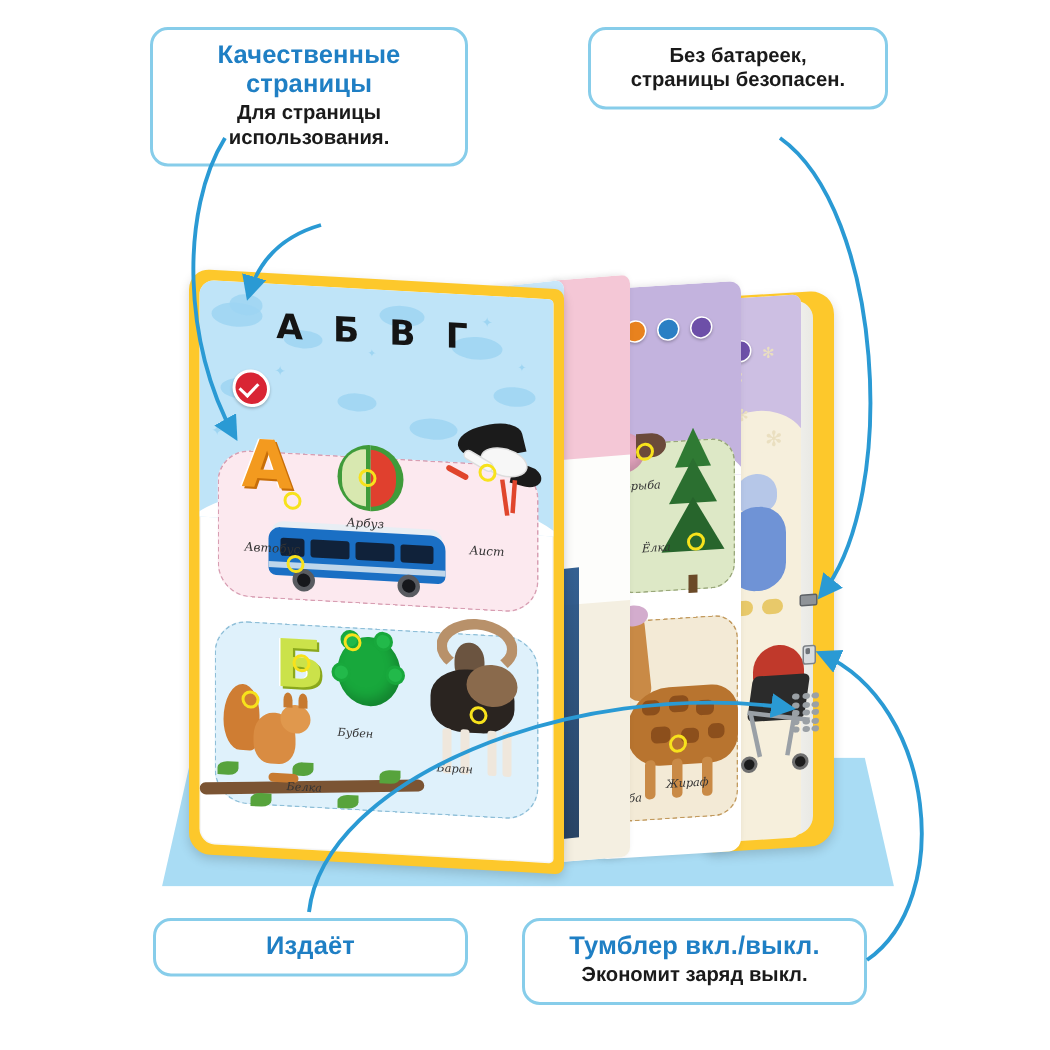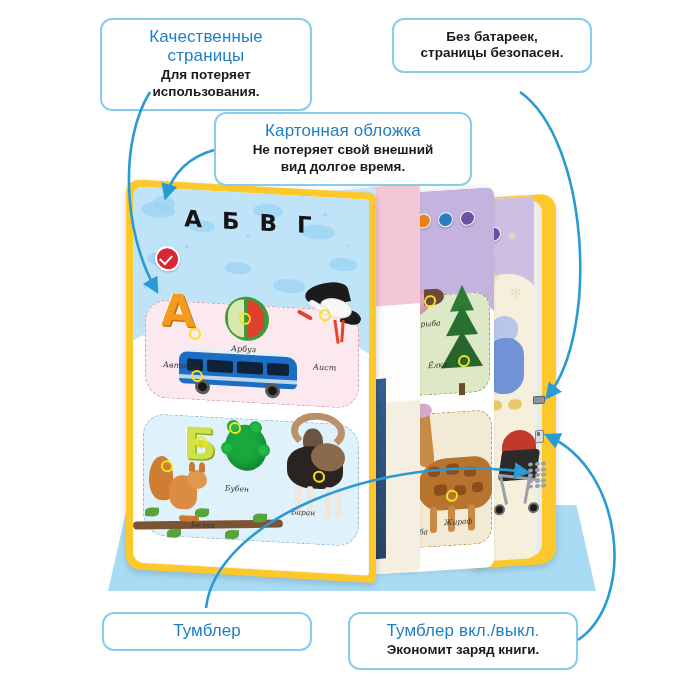--- a/index.html
+++ b/index.html
@@ -18,21 +18,21 @@
     background:#ffffff;
     border:2px solid #87cdea;
     border-radius:12px;
     box-sizing:border-box;
     text-align:center;
     padding:7px 10px 9px 10px;
     z-index:40;
   }
   .callout .ctitle{
     color:#1f7fc4;
-    font-weight:normal;
+    font-weight:bold;
     font-size:17px;
     line-height:1.12;
     letter-spacing:.1px;
     white-space:pre-line;
   }
   .callout .cbody{
     color:#1a1a1a;
     font-weight:bold;
     font-size:13.5px;
     line-height:1.22;
@@ -559,36 +559,31 @@
     <path d="M520,92 C588,140 600,330 548,396" fill="none" stroke="#2a9ad4" stroke-width="2.6" marker-end="url(#ah)"></path>
 
     <path d="M206,608 C216,520 380,452 526,472" fill="none" stroke="#2a9ad4" stroke-width="2.6" marker-end="url(#ah)"></path>
 
     <path d="M578,640 C636,600 624,470 548,436" fill="none" stroke="#2a9ad4" stroke-width="2.6" marker-end="url(#ah)"></path>
   </svg>
 
   <div class="callout" id="c-pages">
     <div class="ctitle">Качественные
 страницы</div>
-    <div class="cbody">Для потеряет использования.</div>
+    <div class="cbody">Для страницы использования.</div>
   </div>
 
   <div class="callout" id="c-usb">
     <div class="cbody">Без батареек,
 страницы безопасен.</div>
   </div>
 
-  <div class="callout" id="c-cover">
-    <div class="ctitle">Картонная обложка</div>
-    <div class="cbody">Не потеряет свой внешний
-вид долгое время.</div>
-  </div>
 
   <div class="callout" id="c-speaker">
-    <div class="ctitle">Тумблер</div>
+    <div class="ctitle">Издаёт</div>
   </div>
 
   <div class="callout" id="c-toggle">
     <div class="ctitle">Тумблер вкл./выкл.</div>
-    <div class="cbody">Экономит заряд книги.</div>
+    <div class="cbody">Экономит заряд выкл.</div>
   </div>
 
 </div>
 
 </body></html>

